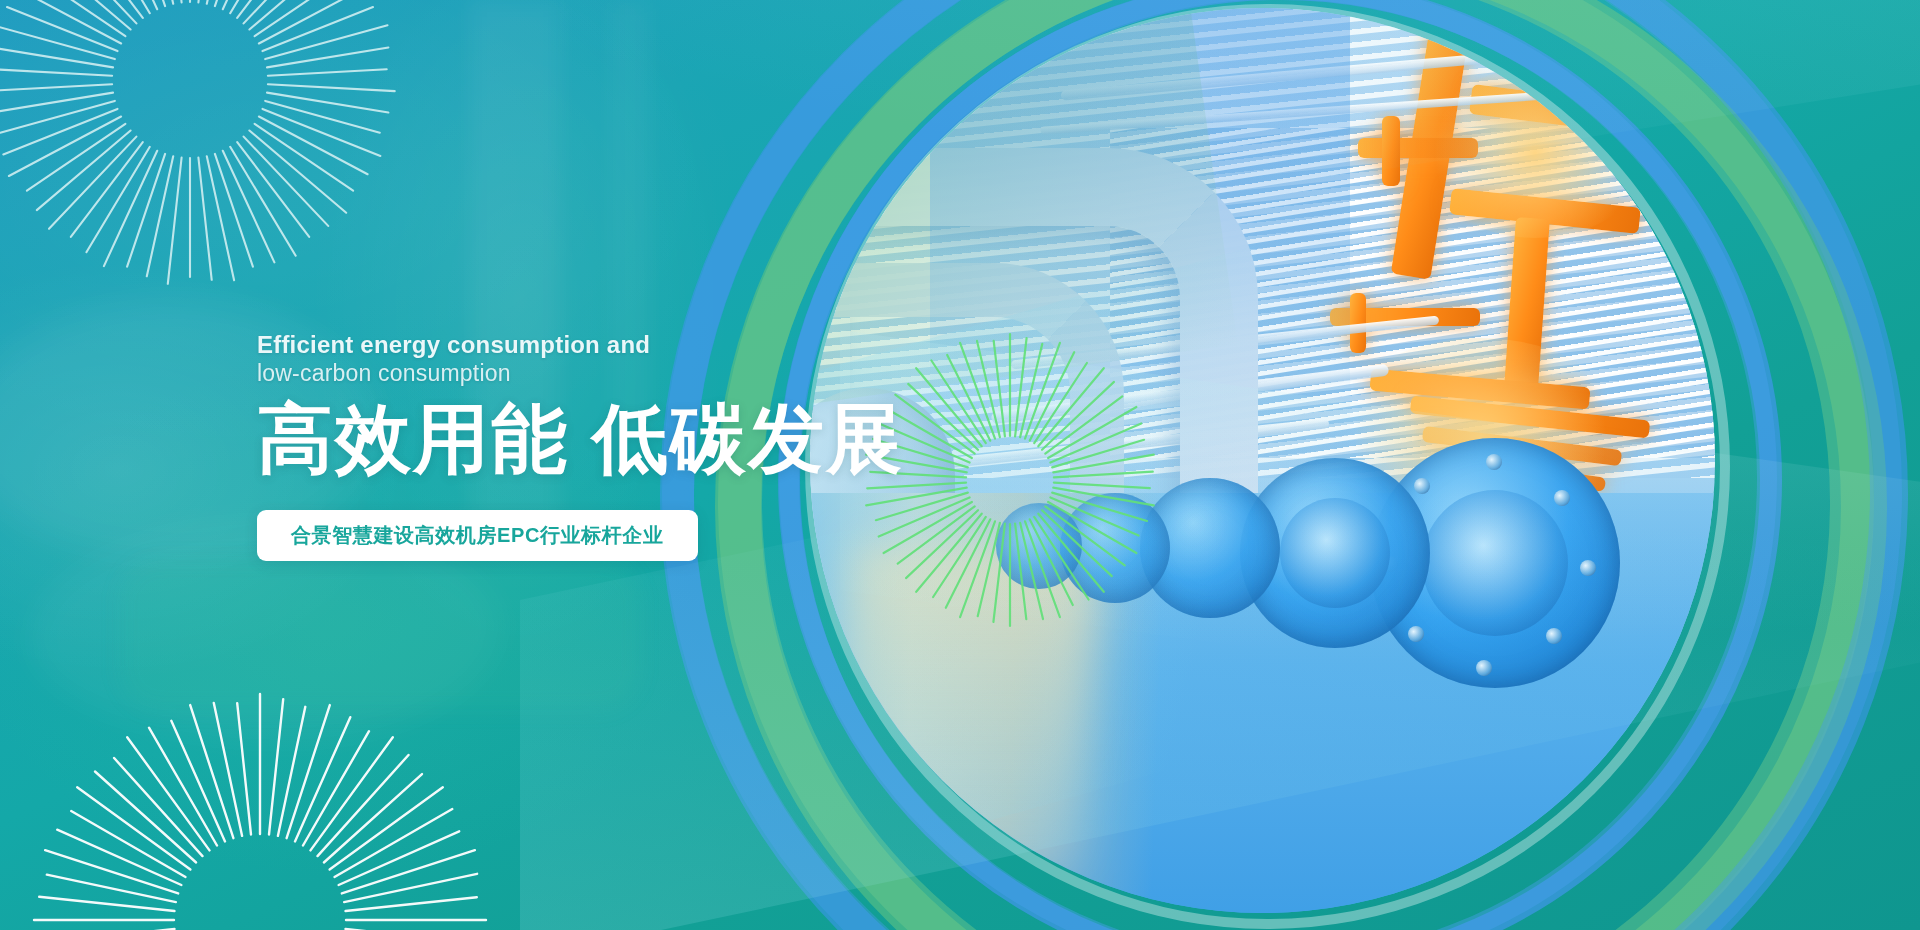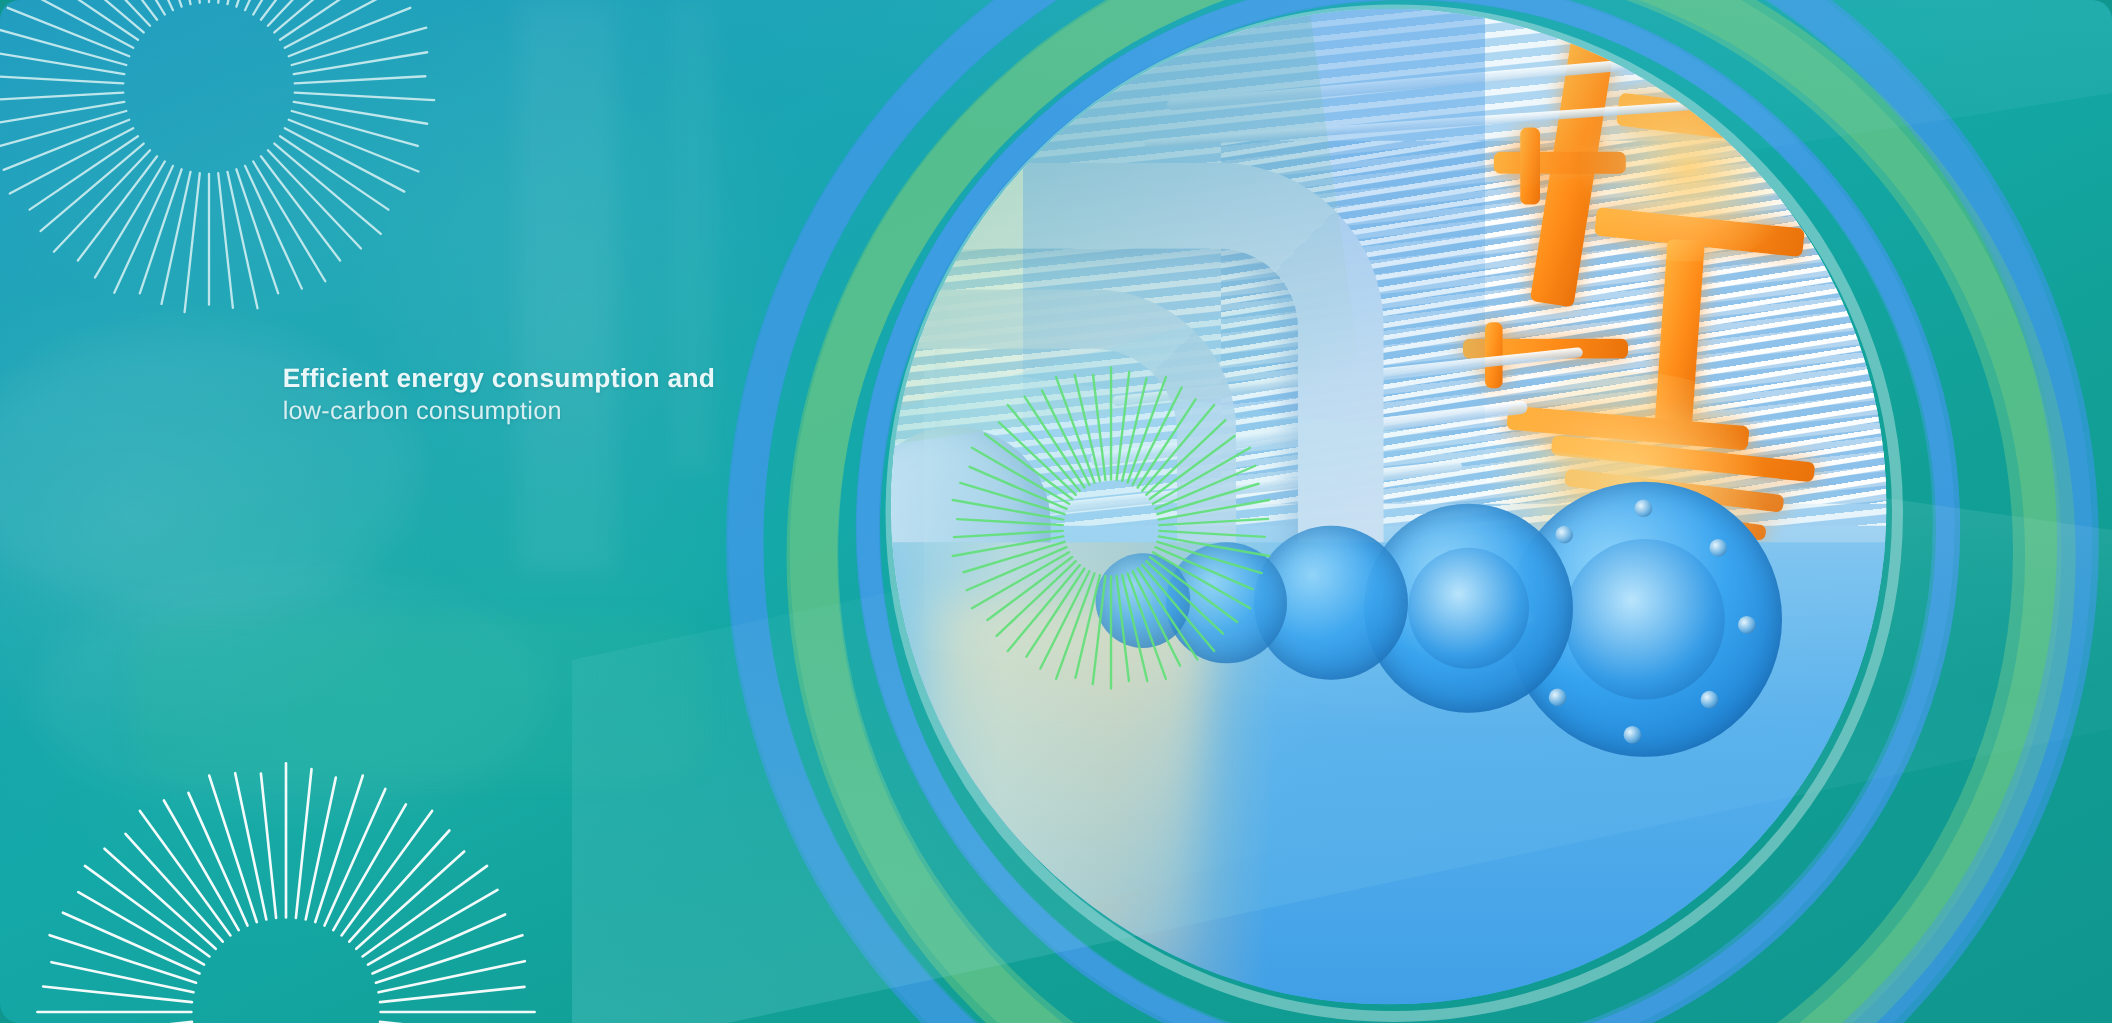--- a/index.html
+++ b/index.html
@@ -7,21 +7,20 @@
     padding: 0;
     background: #0f968f;
   }
   #banner {
     position: relative;
     width: 1920px;
     height: 930px;
     overflow: hidden;
     font-family: "Liberation Sans", "DejaVu Sans", sans-serif;
     background: linear-gradient(155deg, #1f9cc0 0%, #1aa5b4 22%, #14a8a8 45%, #12a096 68%, #0f968f 100%);
-    border-radius: 18px;
   }
 
   
   .wash {
     position: absolute;
     inset: 0;
     pointer-events: none;
   }
   .wash-a {
     background:
@@ -586,15 +585,17 @@
           <line x1="135.0" y1="108.7" x2="100.1" y2="12.8" stroke-linecap="round"></line>
           <line x1="139.9" y1="107.2" x2="117.0" y2="10.9" stroke-linecap="round"></line>
           <line x1="144.9" y1="106.3" x2="133.7" y2="10.9" stroke-linecap="round"></line>
         </g>
     </svg>
   </div>
 
   <div class="text-block">
     <p class="eyebrow-1">Efficient energy consumption and</p>
     <p class="eyebrow-2">low-carbon consumption</p>
+    <h1 class="headline">高效用能 低碳发展</h1>
+    <button class="cta">合景智慧建设高效机房EPC行业标杆企业</button>
   </div>
 
 </div>
 
 </body></html>

